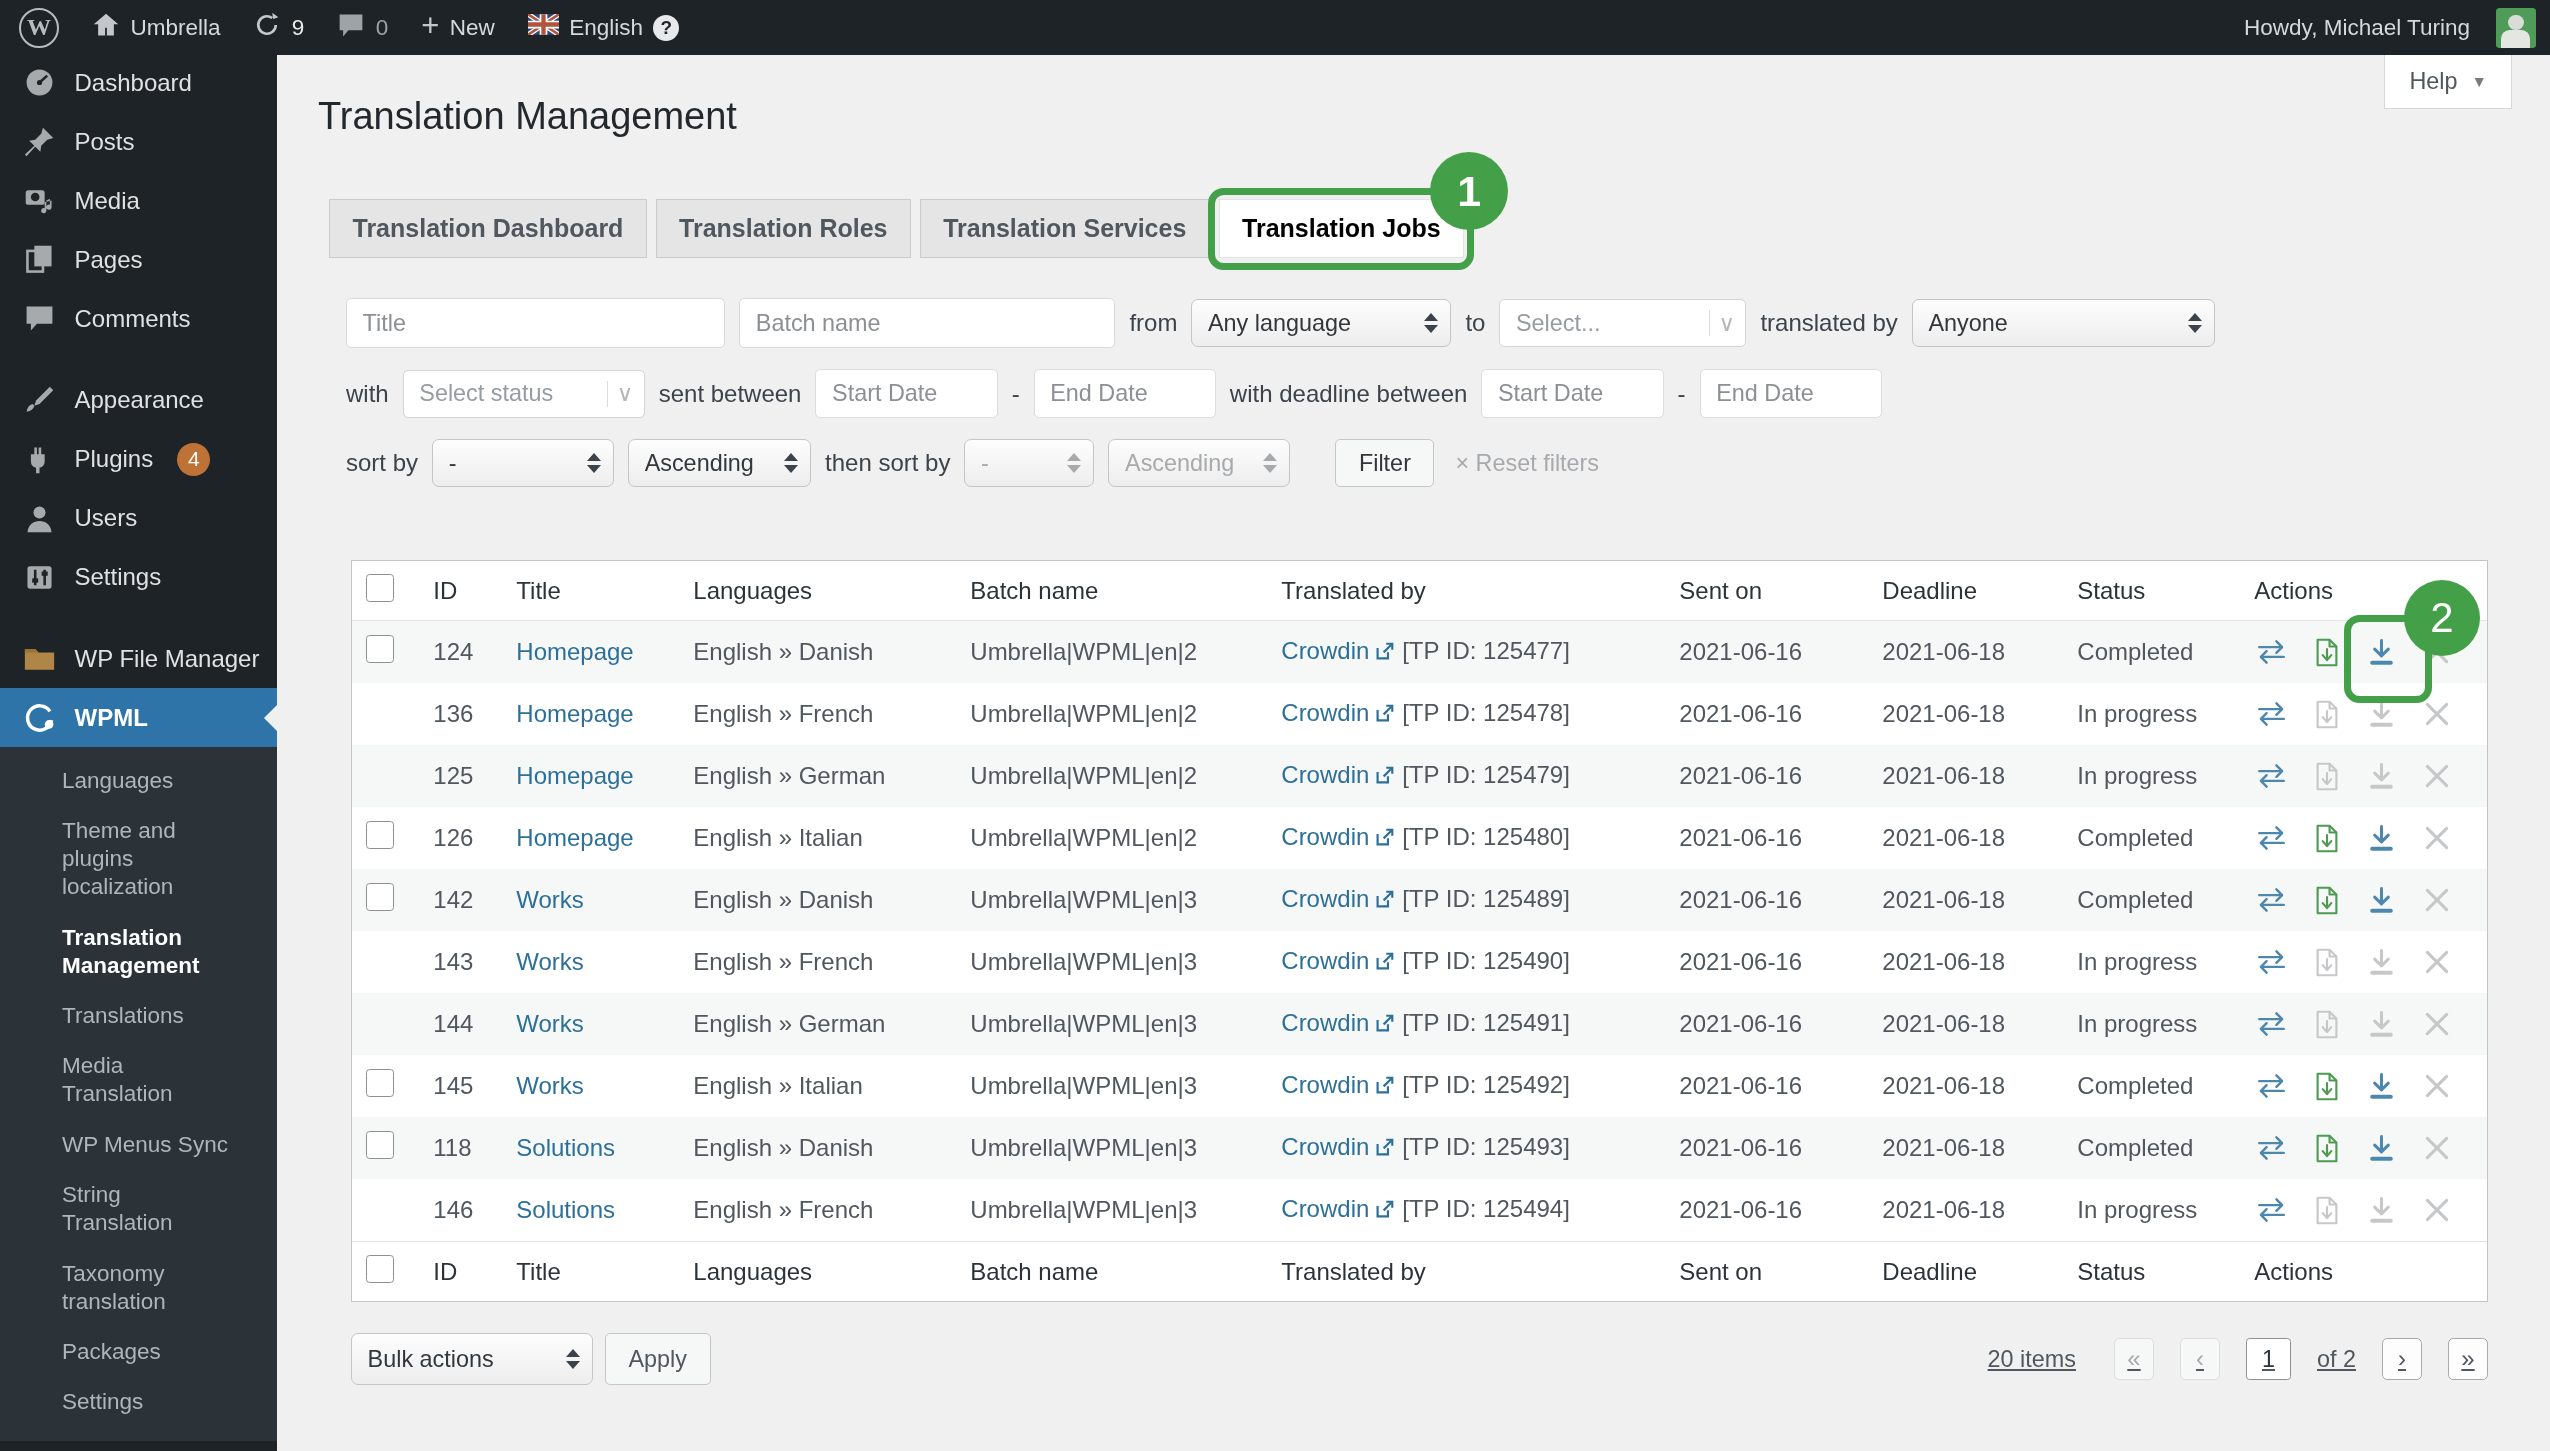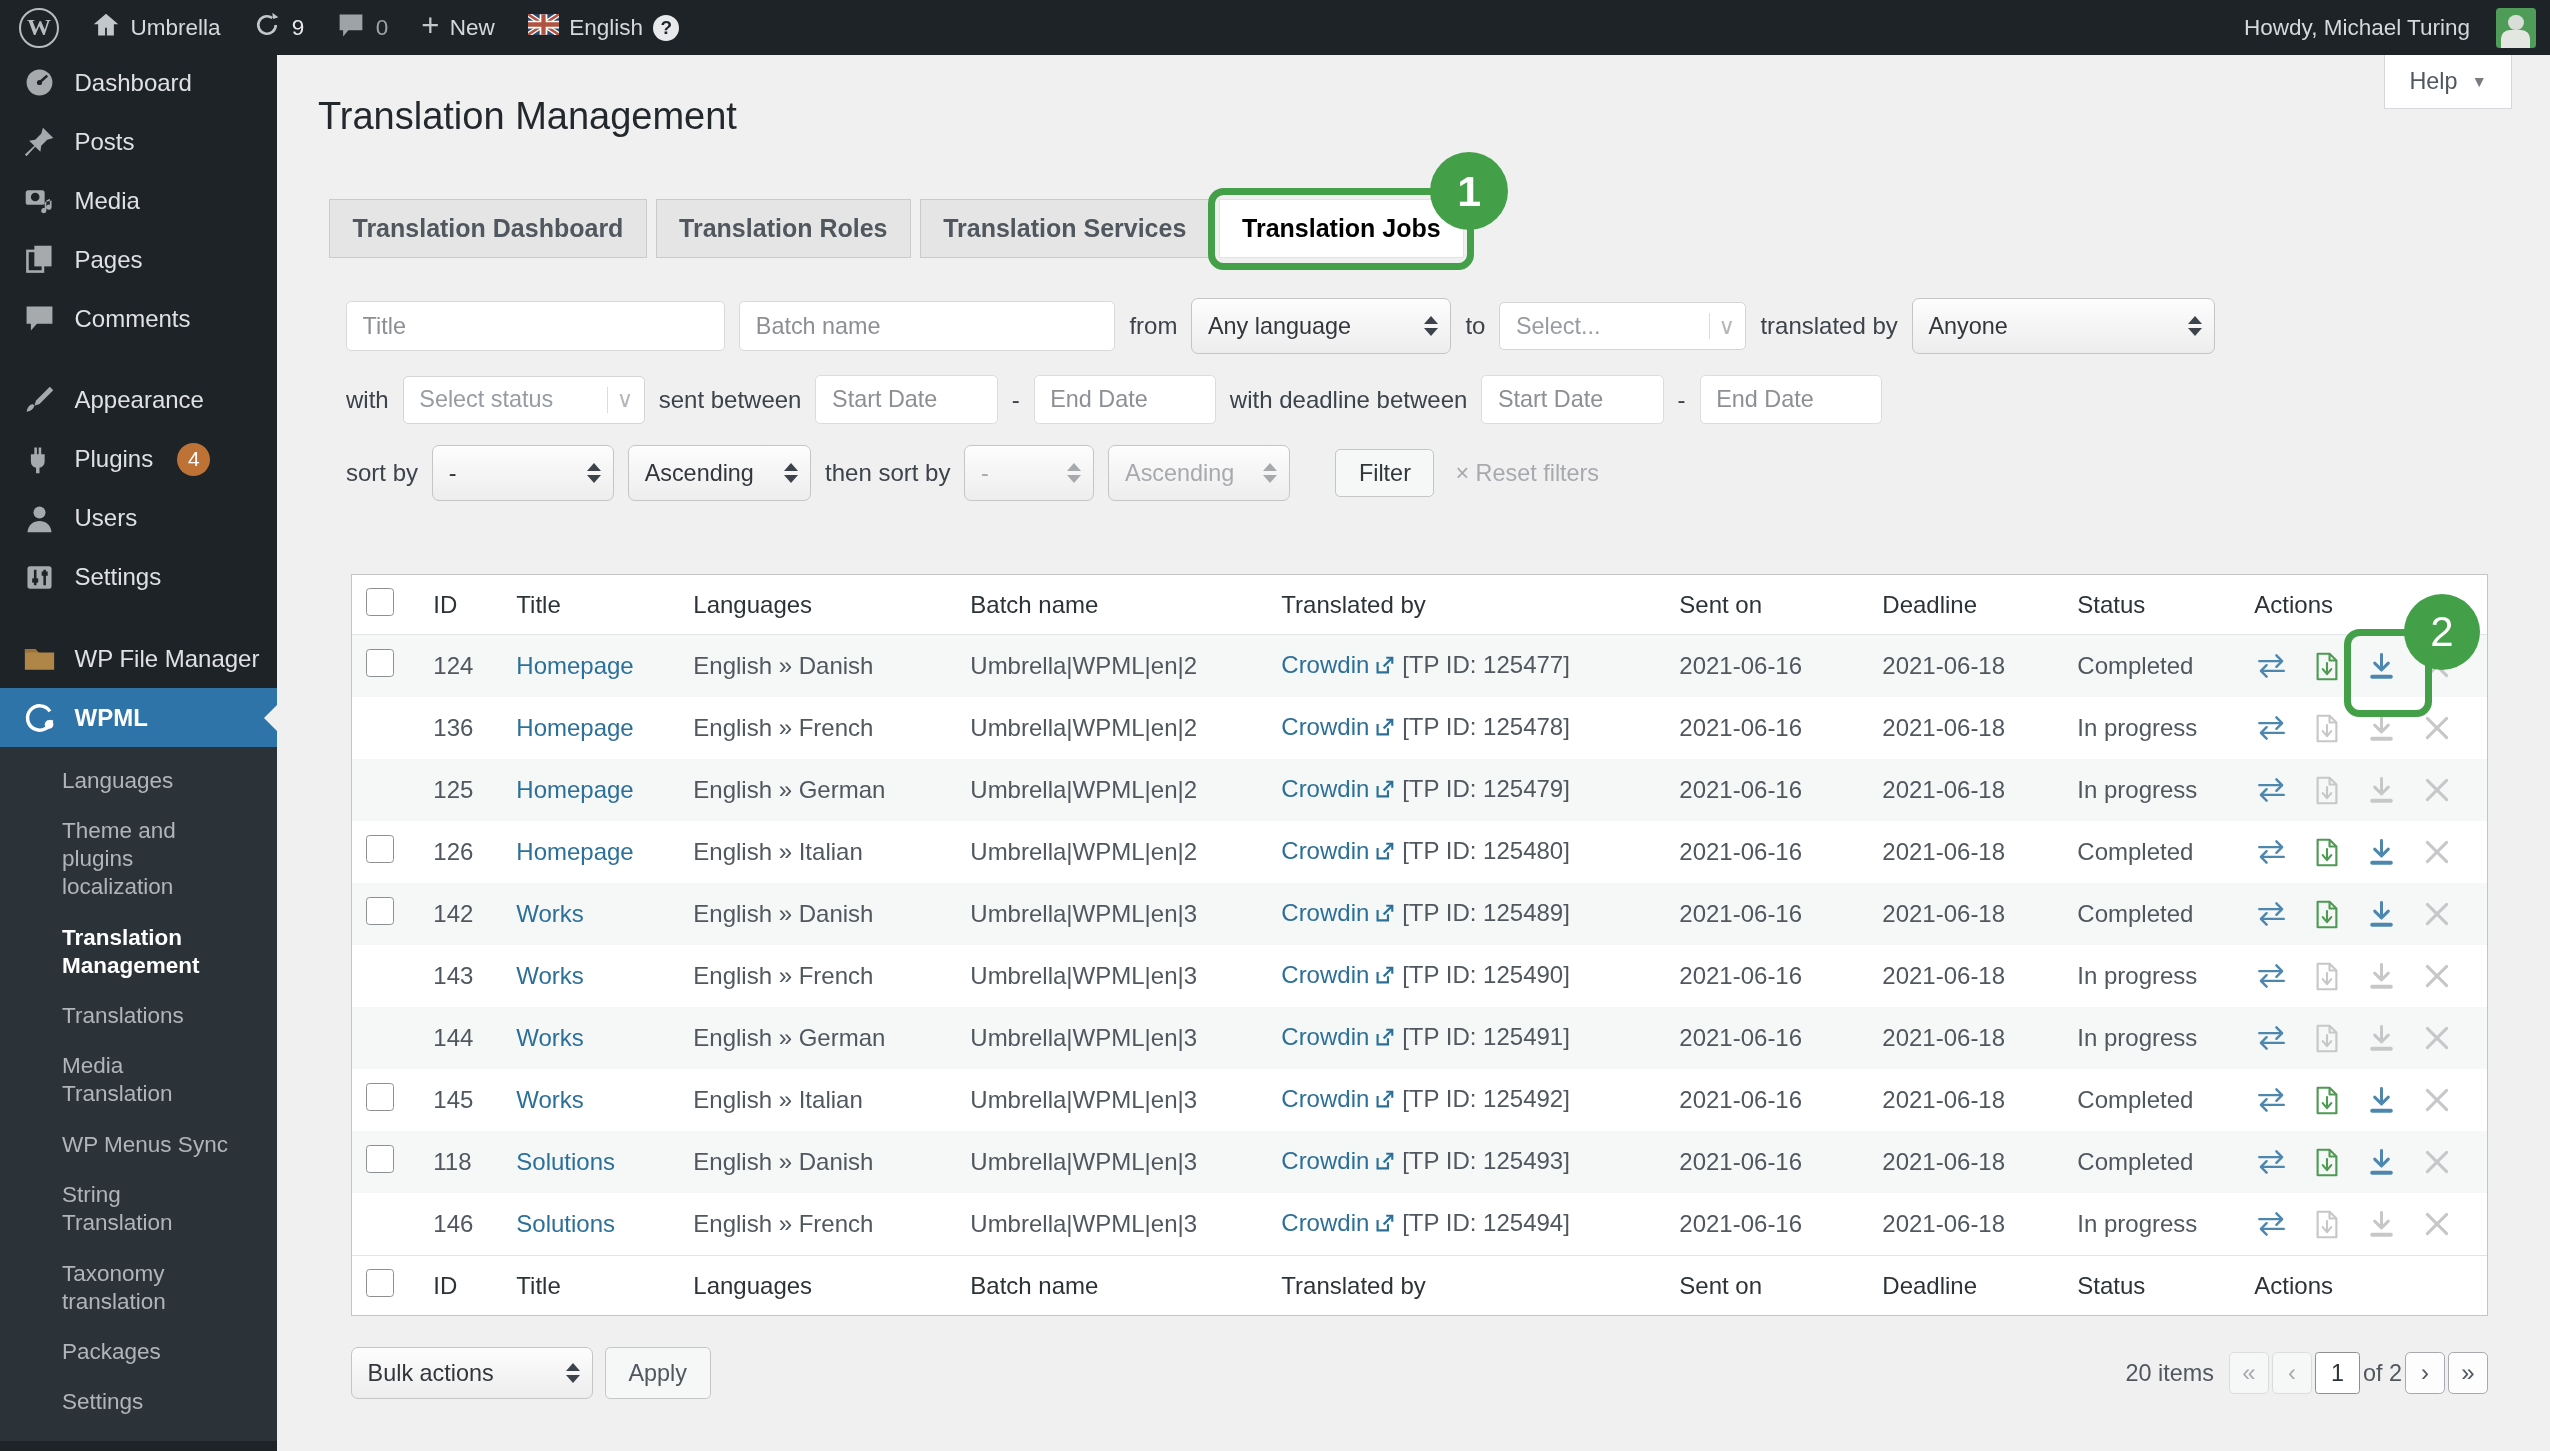--- a/index.html
+++ b/index.html
@@ -59,21 +59,21 @@
                  background:#44A048; color:#fff; font-size:43px; display:flex; align-items:center;
                  justify-content:center; z-index:5; }
 
   
   .filters { margin:40px 0 0 69px; font-size:24px; color:#3c434a; }
   .frow { display:flex; align-items:center; gap:14px; margin-bottom:21px; flex-wrap:nowrap; }
   .tinput { height:48px; border:0.9px solid #d9d9d9; border-radius:5.2px; background:#fff; padding:0 15.6px;
             font-size:23.4px; color:#32373c; font-family:"Liberation Sans", sans-serif; }
   .tinput::placeholder { color:#8c8f94; }
   .w-title { width:346px; } .w-batch { width:343px; }
-  .sel { height:56px; background:linear-gradient(#fdfdfd,#ededed); border:0.9px solid #c5c5c6; border-radius:7px;
+  .sel { height:48px; background:linear-gradient(#fdfdfd,#ededed); border:0.9px solid #c5c5c6; border-radius:7px;
          display:flex; align-items:center; justify-content:space-between; padding:0 12px 0 15.6px;
          font-size:23.4px; color:#32373c; cursor:pointer; box-sizing:border-box; }
   .sel.dim { color:#a7aaad; }
   .arr-ud { display:flex; flex-direction:column; gap:4.3px; margin-left:12px; }
   .arr-ud i { width:0; height:0; border-left:7px solid transparent; border-right:7px solid transparent; display:block; }
   .arr-ud .up { border-bottom:8.7px solid #3c434a; }
   .arr-ud .dn { border-top:8.7px solid #3c434a; }
   .sel.dim .arr-ud .up { border-bottom-color:#a7aaad; }
   .sel.dim .arr-ud .dn { border-top-color:#a7aaad; }
   .sel2 { height:48px; background:#fff; border:0.9px solid #d4d4d4; border-radius:5.2px; display:flex;
@@ -108,21 +108,21 @@
                     border:7.8px solid #44A048; border-radius:15.6px; pointer-events:none; z-index:4; }
   .annot-badge2 { position:absolute; left:38px; top:-57px; width:76px; height:76px; border-radius:50%;
                   background:#44A048; color:#fff; font-size:42px; display:flex; align-items:center;
                   justify-content:center; z-index:6; }
 
   
   .bottombar { display:flex; align-items:center; margin:31px 62px 0 74px; }
   .bulk-sel { width:242px; height:52px; }
   .apply-btn { height:52px; padding:0 22.5px; margin-left:12px; background:#f6f7f7; border:0.9px solid #c5c5c6;
                border-radius:5.2px; font-size:23.4px; color:#50575e; cursor:pointer; font-family:"Liberation Sans", sans-serif; }
-  .pager { margin-left:auto; display:flex; align-items:center; gap:3px; font-size:23.4px; color:#50575e; }
+  .pager { margin-left:auto; display:flex; align-items:center; gap:26px; font-size:23.4px; color:#50575e;text-decoration:underline; }
   .items-count { margin-right:12px; }
   .pbtn { width:40px; height:42px; border-radius:5.2px; display:flex; align-items:center; justify-content:center;
           font-size:24px; box-sizing:border-box; cursor:pointer; }
   .pbtn.disabled { background:#f6f7f7; border:0.9px solid #dcdcde; color:#a7aaad; }
   .pbtn.enabled { background:#fdfdfd; border:0.9px solid #a7aaad; color:#50575e; }
   .page-input { width:45px; height:42px; border:0.9px solid #8c8f94; border-radius:3.5px; text-align:center;
                 font-size:23.4px; color:#2c3338; font-family:"Liberation Sans", sans-serif; box-sizing:border-box; }
 </style>
 </head>
 <body>

